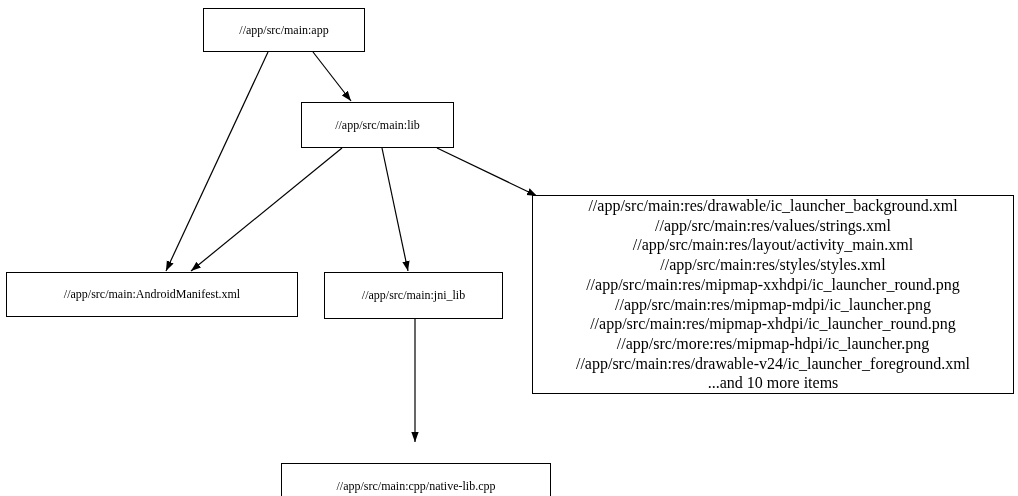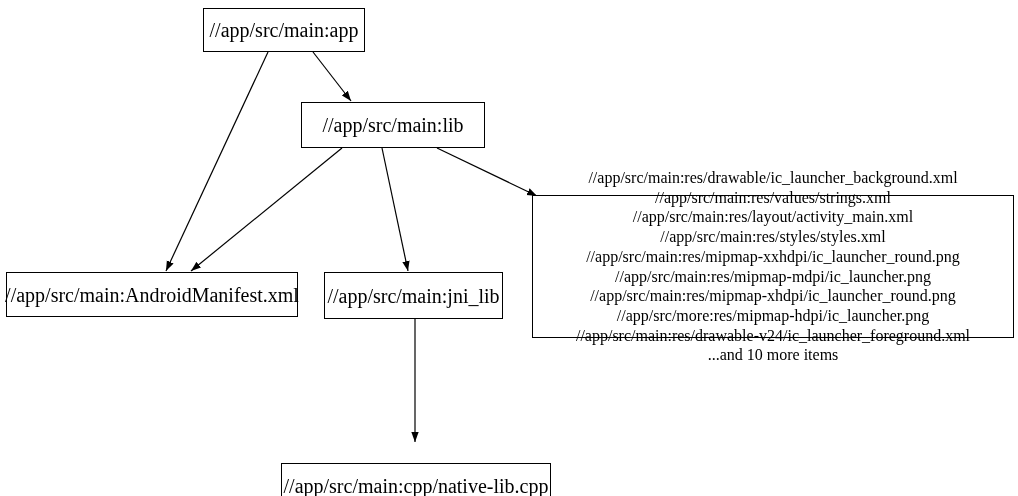--- a/index.html
+++ b/index.html
@@ -37,36 +37,36 @@
   }
   .node {
     position: absolute;
     box-sizing: border-box;
     border: 1.3px solid var(--stroke);
     background: var(--bg);
     display: flex;
     align-items: center;
     justify-content: center;
     text-align: center;
-    font-size: 20px;
+    font-size: 12px;
     line-height: 1.2;
     white-space: nowrap;
   }
   .node.multi {
     flex-direction: column;
     justify-content: center;
     line-height: 19.7px;
     font-size: 16px;
     padding: 2px 6px;
   }
   #node-app      { left: 203px; top: 8px;   width: 162px; height: 44px; }
-  #node-lib      { left: 301px; top: 102px; width: 184px; height: 46px; text-align: center; }
+  #node-lib      { left: 301px; top: 102px; width: 153px; height: 46px; text-align: center; }
   #node-manifest { left: 6px;   top: 272px; width: 292px; height: 45px; }
   #node-jni      { left: 324px; top: 272px; width: 179px; height: 47px; }
-  #node-res      { left: 532px; top: 195px; width: 482px; height: 143px; }
+  #node-res      { left: 532px; top: 195px; width: 482px; height: 199px; }
   #node-native   { left: 281px; top: 443px; width: 270px; height: 46px; margin-top: 20px; }
 </style>
 </head>
 <body>
 
 <div class="canvas">
 
   <svg class="edges" width="1018" height="496" viewBox="0 0 1018 496" xmlns="http://www.w3.org/2000/svg">
     <defs>
       <marker id="arrow" markerWidth="11" markerHeight="9" refX="10" refY="4.5" orient="auto" markerUnits="userSpaceOnUse">

